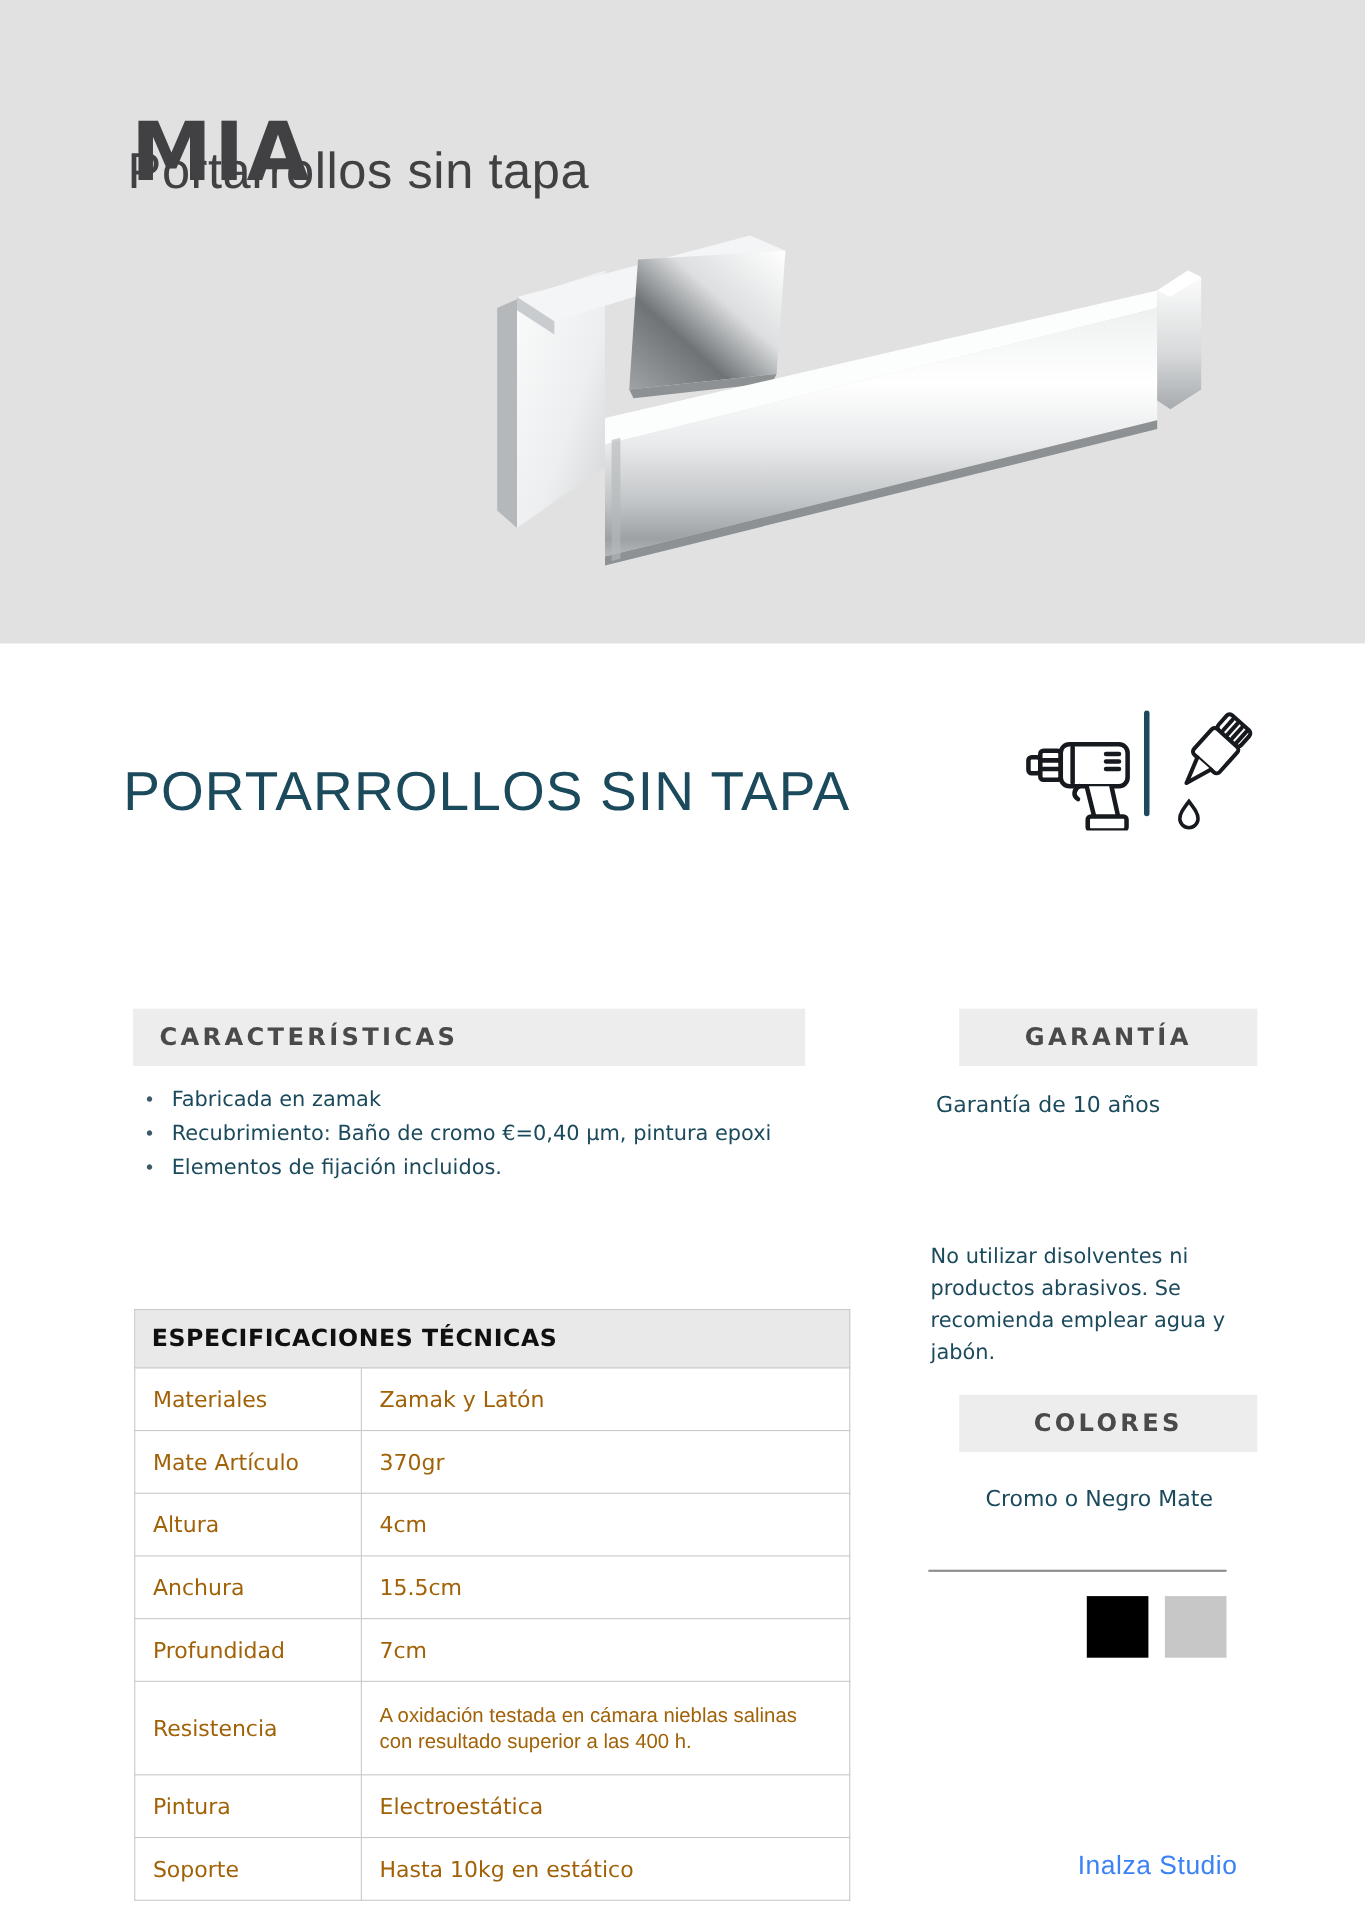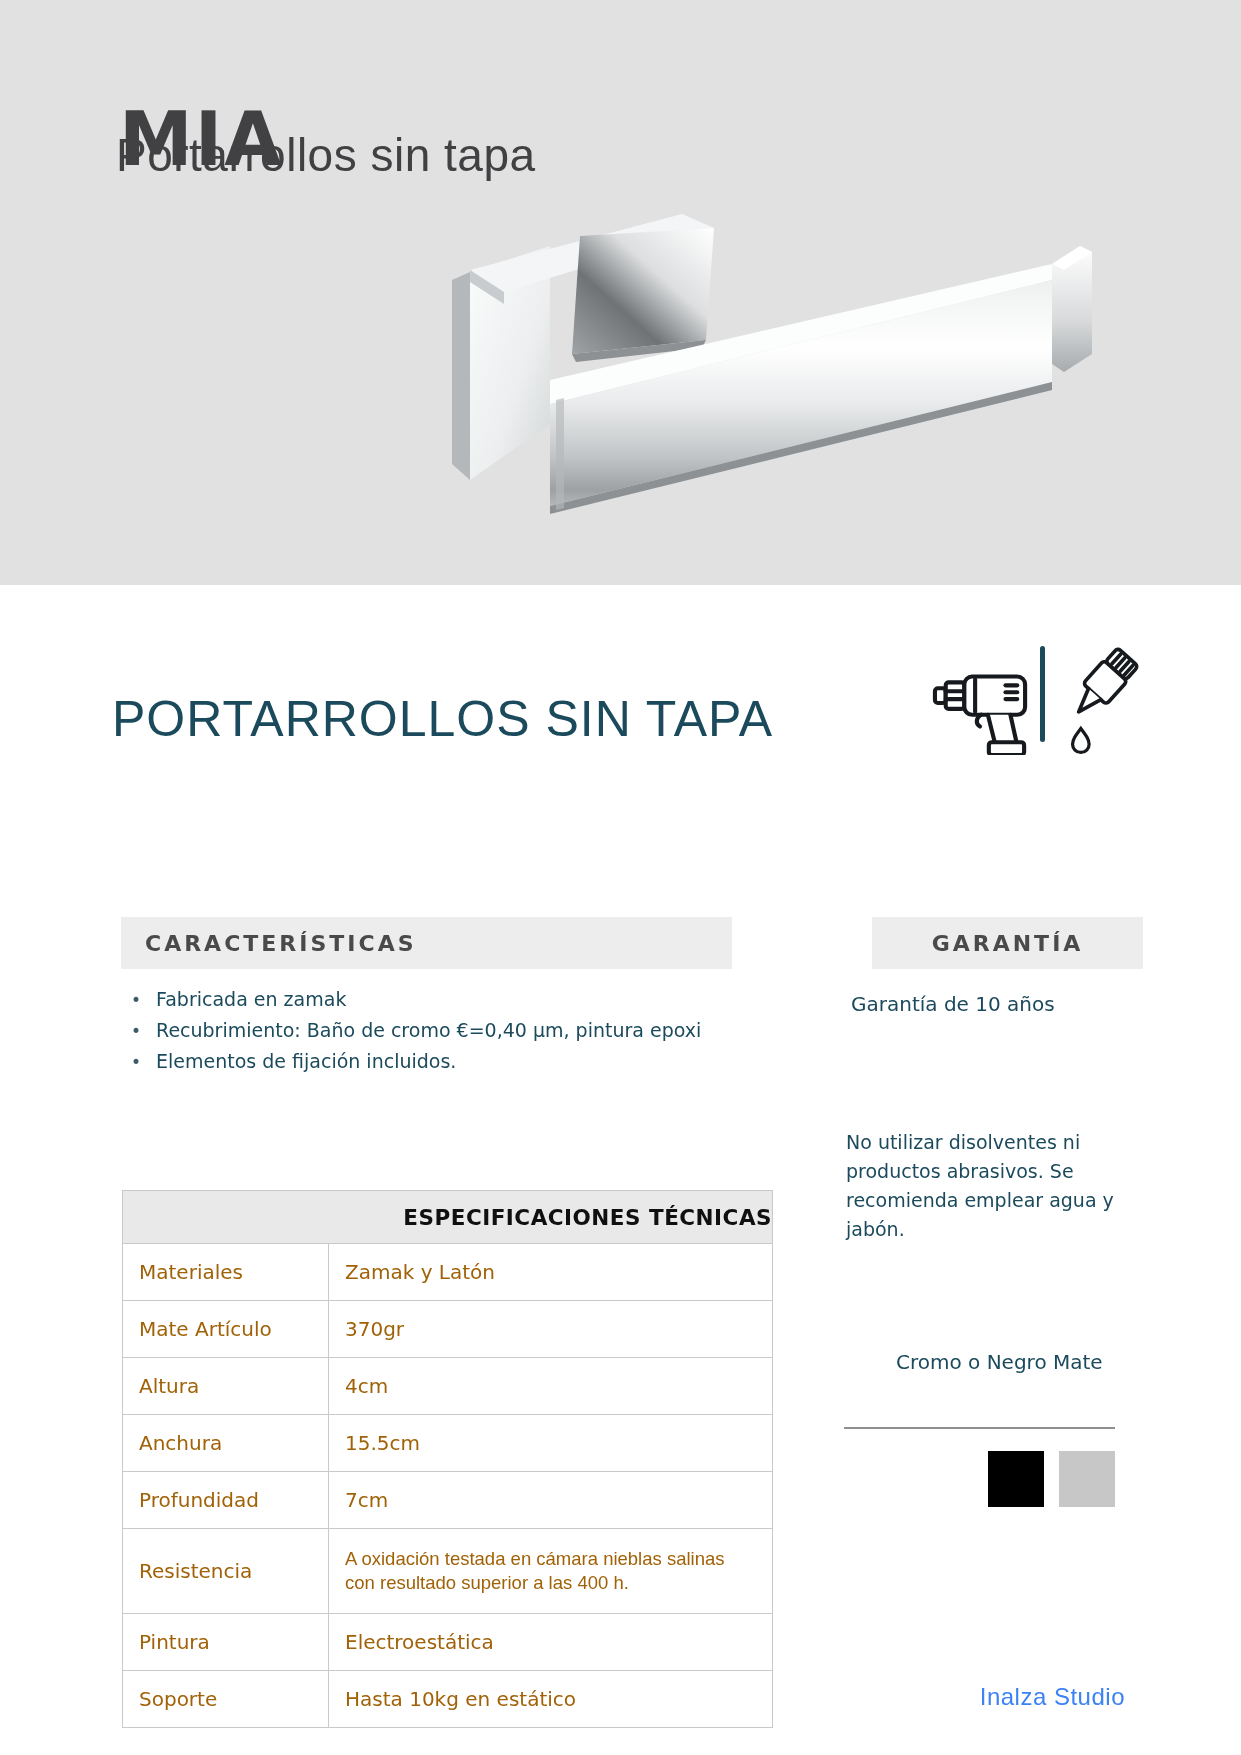--- a/index.html
+++ b/index.html
@@ -33,21 +33,21 @@
   
   .bullets{position:absolute;left:131px;top:988px;margin:0;padding:0;list-style:none;}
   .bullets li{display:flex;align-items:baseline;font-size:19px;color:#1b4a5c;
         margin-bottom:9px;white-space:nowrap;}
   .bullets .dot{font-size:17px;margin-right:15px;color:#3d5a68;}
 
   
   .spec-table{position:absolute;left:122px;top:1190px;width:650px;border-collapse:collapse;
         table-layout:fixed;}
   .spec-table th,.spec-table td{border:1px solid #c9c9c9;}
-  .spec-table th{background:#e9e9e9;text-align:right;padding:0 0 0 15px;height:52px;
+  .spec-table th{background:#e9e9e9;text-align:left;padding:0 0 0 15px;height:52px;
         font-size:21.5px;letter-spacing:0.5px;color:#101010;font-weight:700;}
   .spec-table td{height:56px;font-size:20px;color:#a16207;padding:0 0 0 16px;
         vertical-align:middle;font-weight:400;}
   .spec-table tr.tall td{height:84px;}
   .spec-table td.alt{font-family:"Liberation Sans",sans-serif;font-size:18.5px;line-height:24px;}
   .spec-table td.alt .clamp{width:390px;}
 
   
   .garantia-text{position:absolute;left:851px;top:992px;font-size:20px;color:#1b4a5c;}
   .limpiezas-text{position:absolute;left:846px;top:1128px;font-size:19px;line-height:29px;color:#1b4a5c;}
@@ -222,20 +222,23 @@
   </div>
   <div class="garantia-text">Garantía de 10 años</div>
 
   <div class="limpiezas-text" id="limpiezas-text">
       <div>No utilizar disolventes ni</div>
       <div>productos abrasivos. Se</div>
       <div>recomienda emplear agua y</div>
       <div>jabón.</div>
     </div>
 
+  <div class="bar right-bar" style="top:1268px;">
+    <span>COLORES</span>
+  </div>
   <div class="colores-text">Cromo o Negro Mate</div>
   <div class="colores-rule"></div>
   <div class="swatches" id="swatches">
       <div class="swatch" style="background: rgb(0, 0, 0);"></div>
       <div class="swatch" style="background: rgb(199, 199, 199);"></div>
     </div>
 
   <div class="brand">Inalza Studio</div>
 </div>
 

